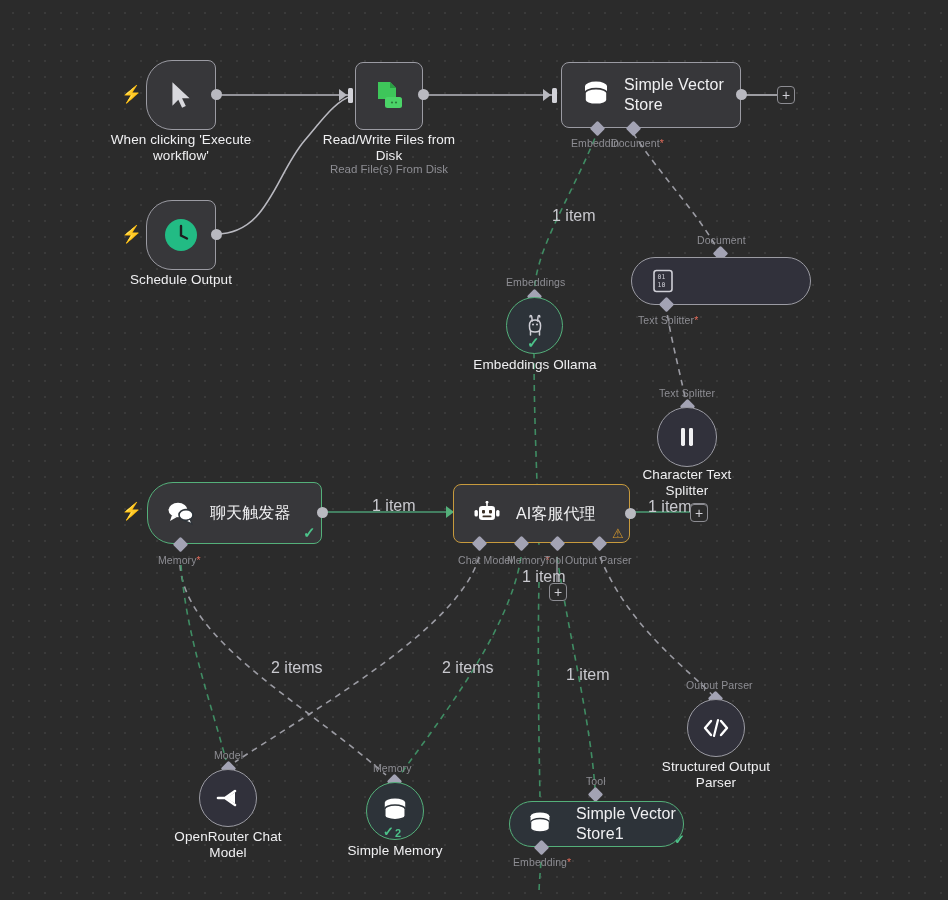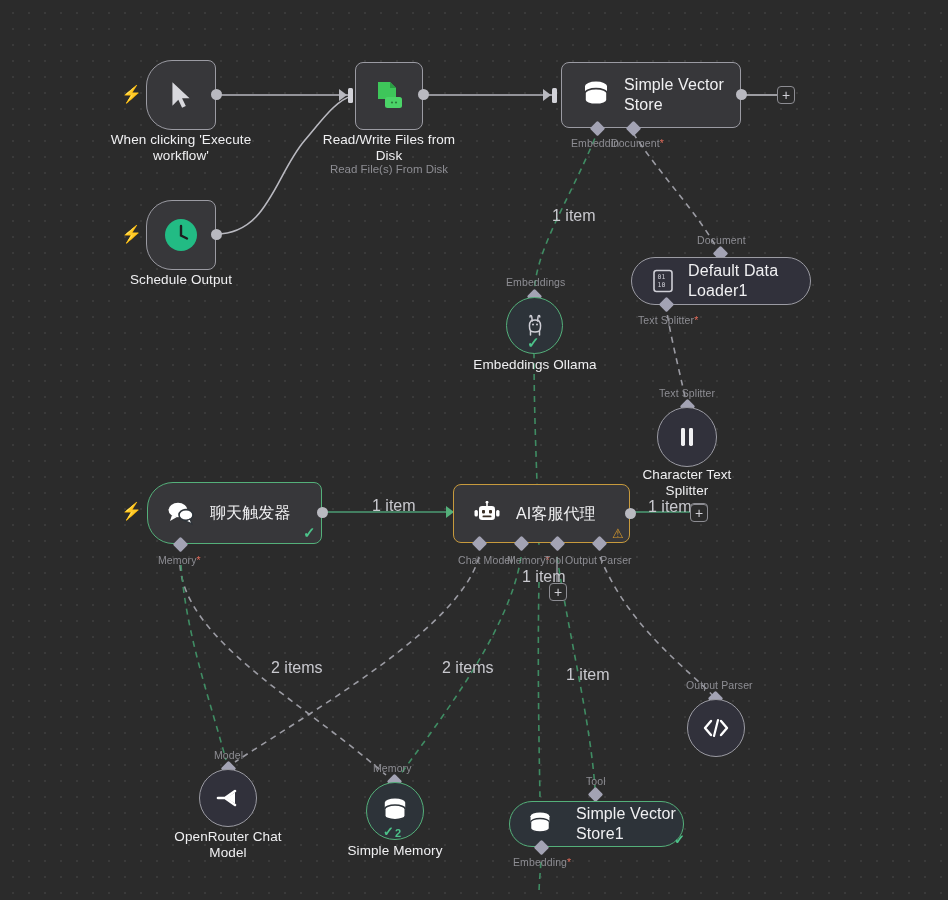--- a/index.html
+++ b/index.html
@@ -222,21 +222,20 @@
   <div class="diamond" style="left:715px; top:248px;"></div>
   <div class="conn-label" style="left:697px; top:234px;">Document</div>
   <div class="node pill-node" style="left:631px; top:257px; width:180px; height:48px;">
     <span>
       <svg class="icon-svg" width="22" height="24" viewBox="0 0 22 24">
         <rect x="2" y="1.5" width="18" height="21" rx="2.5" fill="none" stroke="#cfcfd6" stroke-width="1.6"></rect>
         <text x="5.5" y="10" font-family="monospace" font-size="6.5" fill="#cfcfd6">01</text>
         <text x="5.5" y="17.5" font-family="monospace" font-size="6.5" fill="#cfcfd6">10</text>
       </svg>
     </span>
-    <span class="node-title-in">Default Data Loader1</span>
   </div>
   <div class="diamond" style="left:661px; top:299px;"></div>
   <div class="conn-label" style="left:638px; top:314px;"><span>Text Splitter</span><span class="req">*</span></div>
 
   <div class="diamond" style="left:682px; top:401px;"></div>
   <div class="conn-label" style="left:659px; top:387px;">Text Splitter</div>
   <div class="node circle-node" style="left:657px; top:407px; width:60px; height:60px;">
     <span>
       <svg class="icon-svg" width="22" height="24" viewBox="0 0 22 24">
         <rect x="5" y="3" width="4" height="18" rx="1.4" fill="#f0f0f2"></rect>
@@ -371,14 +370,16 @@
   <div class="conn-label" style="left:686px; top:679px;">Output Parser</div>
   <div class="node circle-node" style="left:687px; top:699px; width:58px; height:58px;">
     <span>
       <svg class="icon-svg" width="28" height="22" viewBox="0 0 28 22">
         <path d="M9 4 L3 11 L9 18" stroke="#ffffff" stroke-width="2.4" fill="none" stroke-linecap="round" stroke-linejoin="round"></path>
         <path d="M19 4 L25 11 L19 18" stroke="#ffffff" stroke-width="2.4" fill="none" stroke-linecap="round" stroke-linejoin="round"></path>
         <path d="M16 3 L12 19" stroke="#ffffff" stroke-width="2.2" stroke-linecap="round"></path>
       </svg>
     </span>
   </div>
+  <div class="caption" style="left:641px; top:759px; width:150px;">Structured Output
+Parser</div>
 
 </div>
 
 </body></html>

